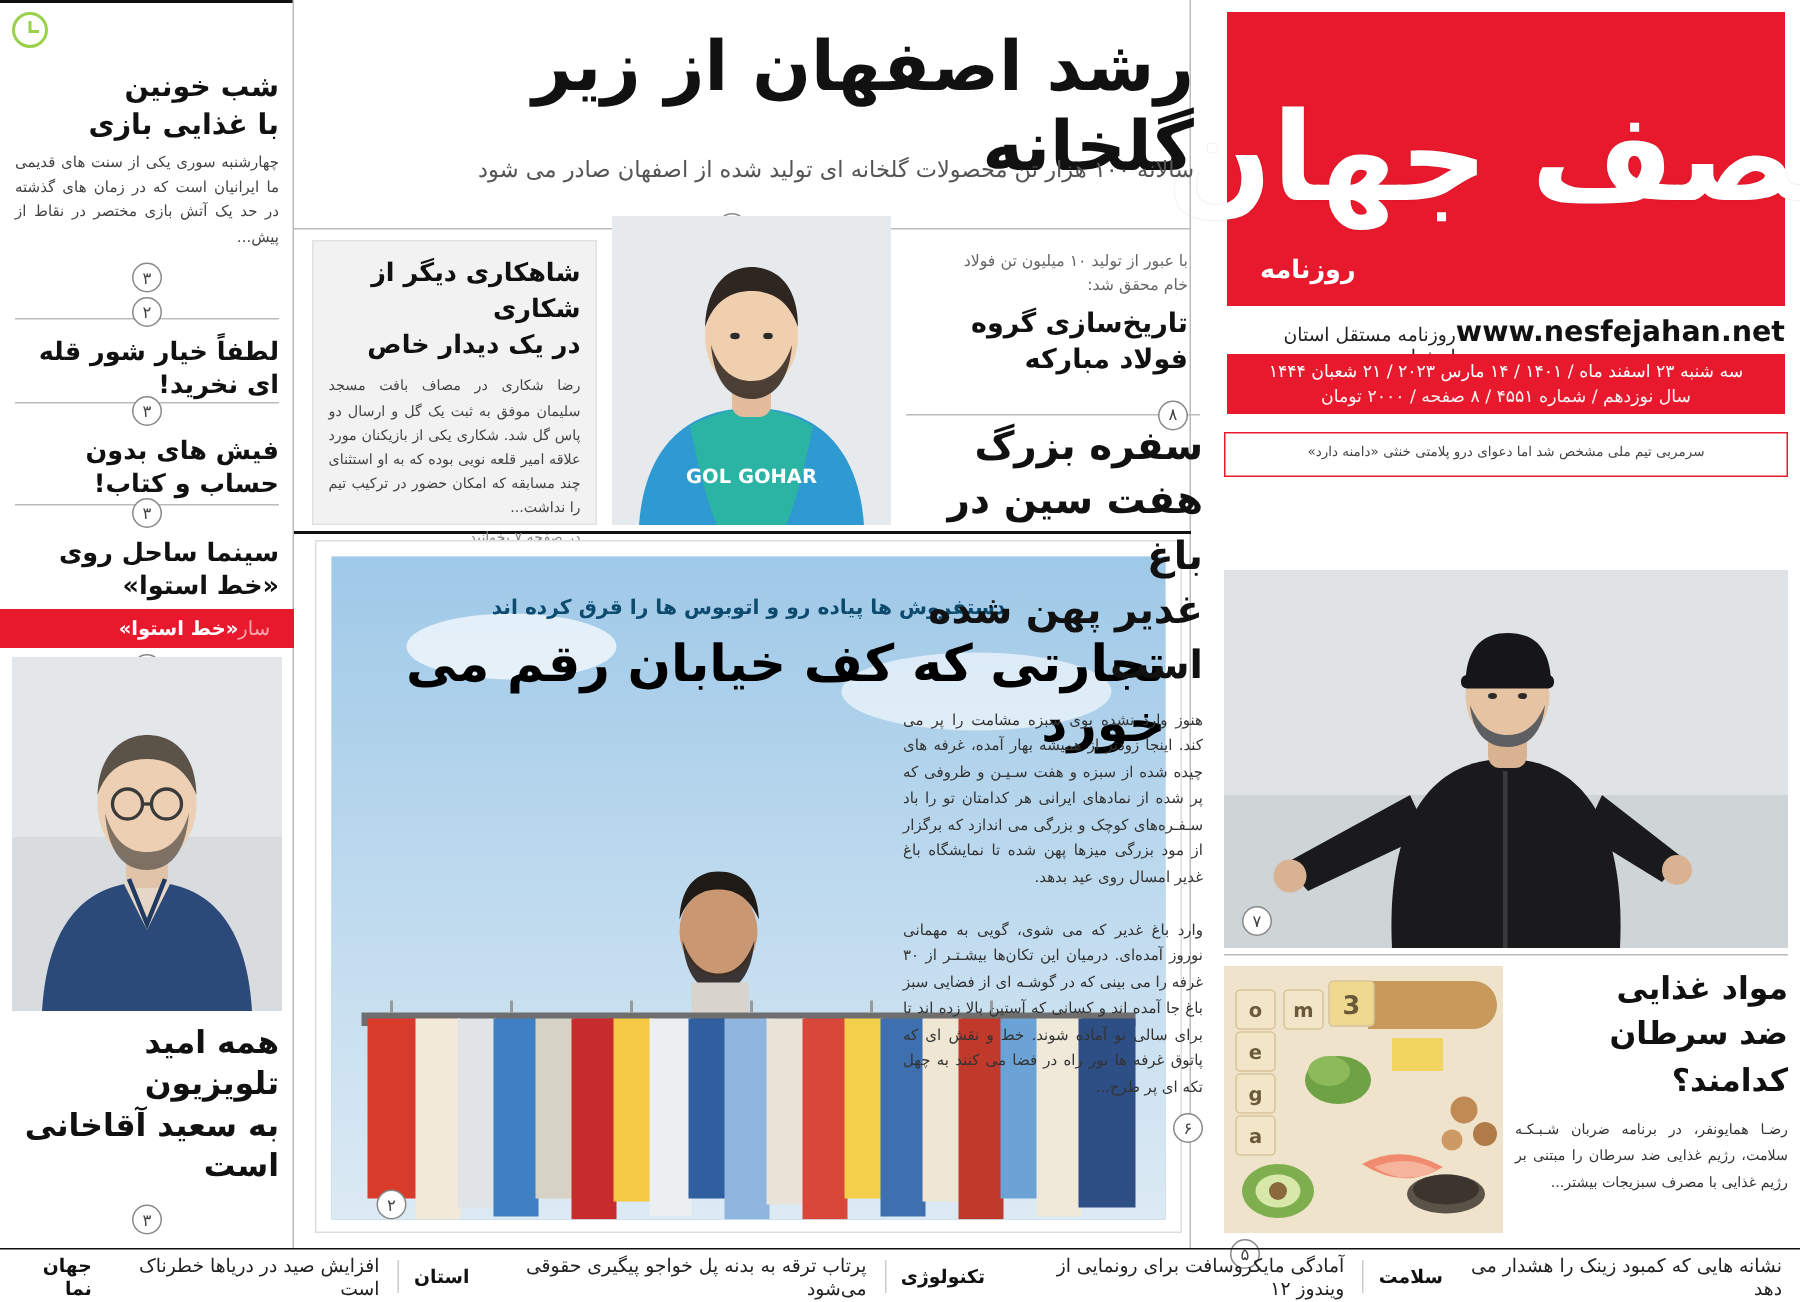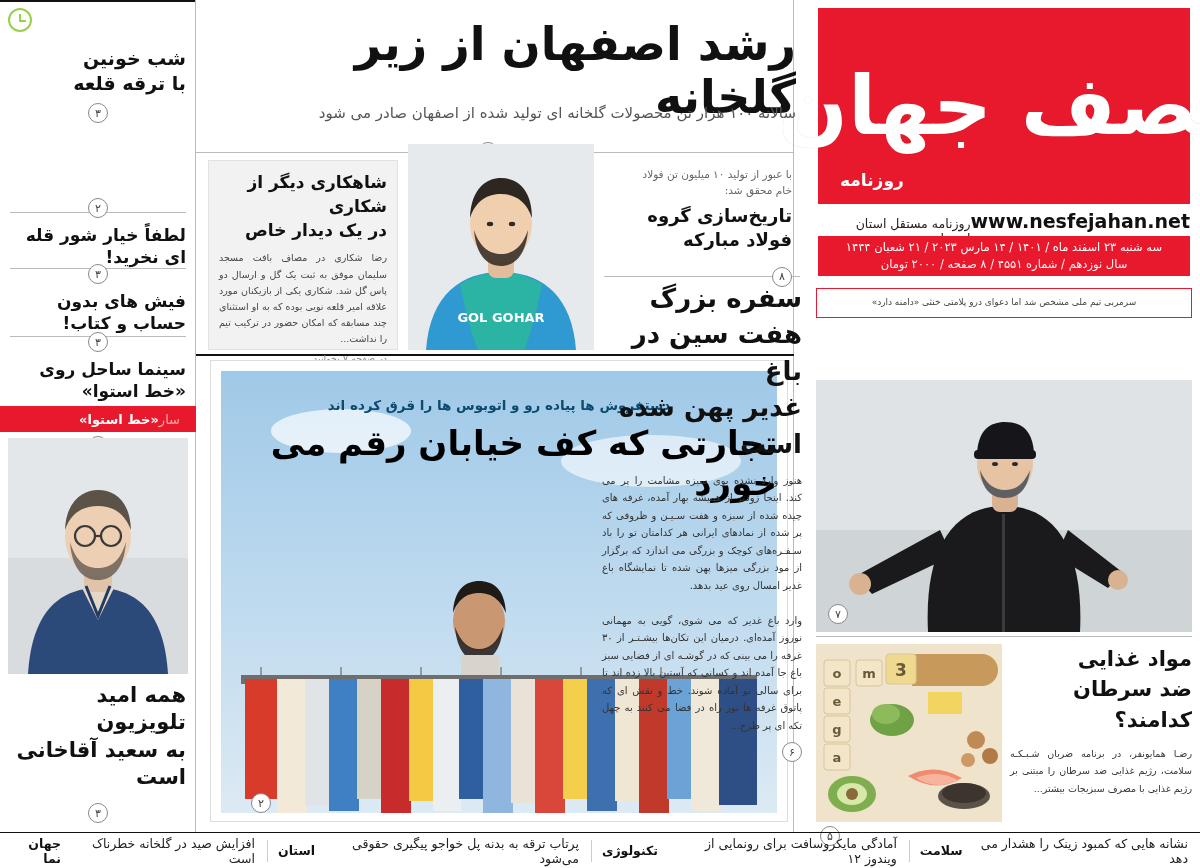--- a/index.html
+++ b/index.html
@@ -185,21 +185,22 @@
   <div class="hr-thin" style="left:196px; top:152px; width:598px; height:1px;"></div>
   <div class="hr-thick" style="left:196px; top:354px; width:598px; height:2px;"></div>
   <div class="hr-thin" style="right:400px; top:276px; width:196px; height:1px;"></div>
   <div class="hr-thin" style="right:8px; top:636px; width:376px; height:1px;"></div>
 
   <div class="left-col">
     <div class="clock-icon"></div>
 
     <div class="lc-item" style="top:46px;">
       <div class="lc-title" style="white-space:pre-line;">شب خونین
-با ترقه قلعه</div>
+با غذایی بازی</div>
+      <div class="lc-body">چهارشنبه سوری یکی از سنت های قدیمی ما ایرانیان است که در زمان های گذشته در حد یک آتش بازی مختصر در نقاط از پیش...</div>
       <div class="lc-badge-wrap">
           <span class="num-badge">۳</span>
         </div>
     </div>
     <div class="hr-thin" style="left:10px; top:212px; width:176px; height:1px;"></div>
 
     <div class="lc-item" style="top:190px;">
       <div class="lc-badge-wrap">
           <span class="num-badge">۲</span>
         </div>
@@ -472,18 +473,18 @@
       <div class="bs-txt">آمادگی مایکروسافت برای رونمایی از ویندوز ۱۲</div>
       <div class="bs-tag">تکنولوژی</div>
     </div>
     <div class="bs-div"></div>
     <div class="bs-item">
       <div class="bs-txt">پرتاب ترقه به بدنه پل خواجو پیگیری حقوقی می‌شود</div>
       <div class="bs-tag">استان</div>
     </div>
     <div class="bs-div"></div>
     <div class="bs-item">
-      <div class="bs-txt">افزایش صید در گلخانه خطرناک است</div>
+      <div class="bs-txt">افزایش صید در دریاها خطرناک است</div>
       <div class="bs-tag">جهان نما</div>
     </div>
   </div>
 
 </div>
 
 </body></html>

